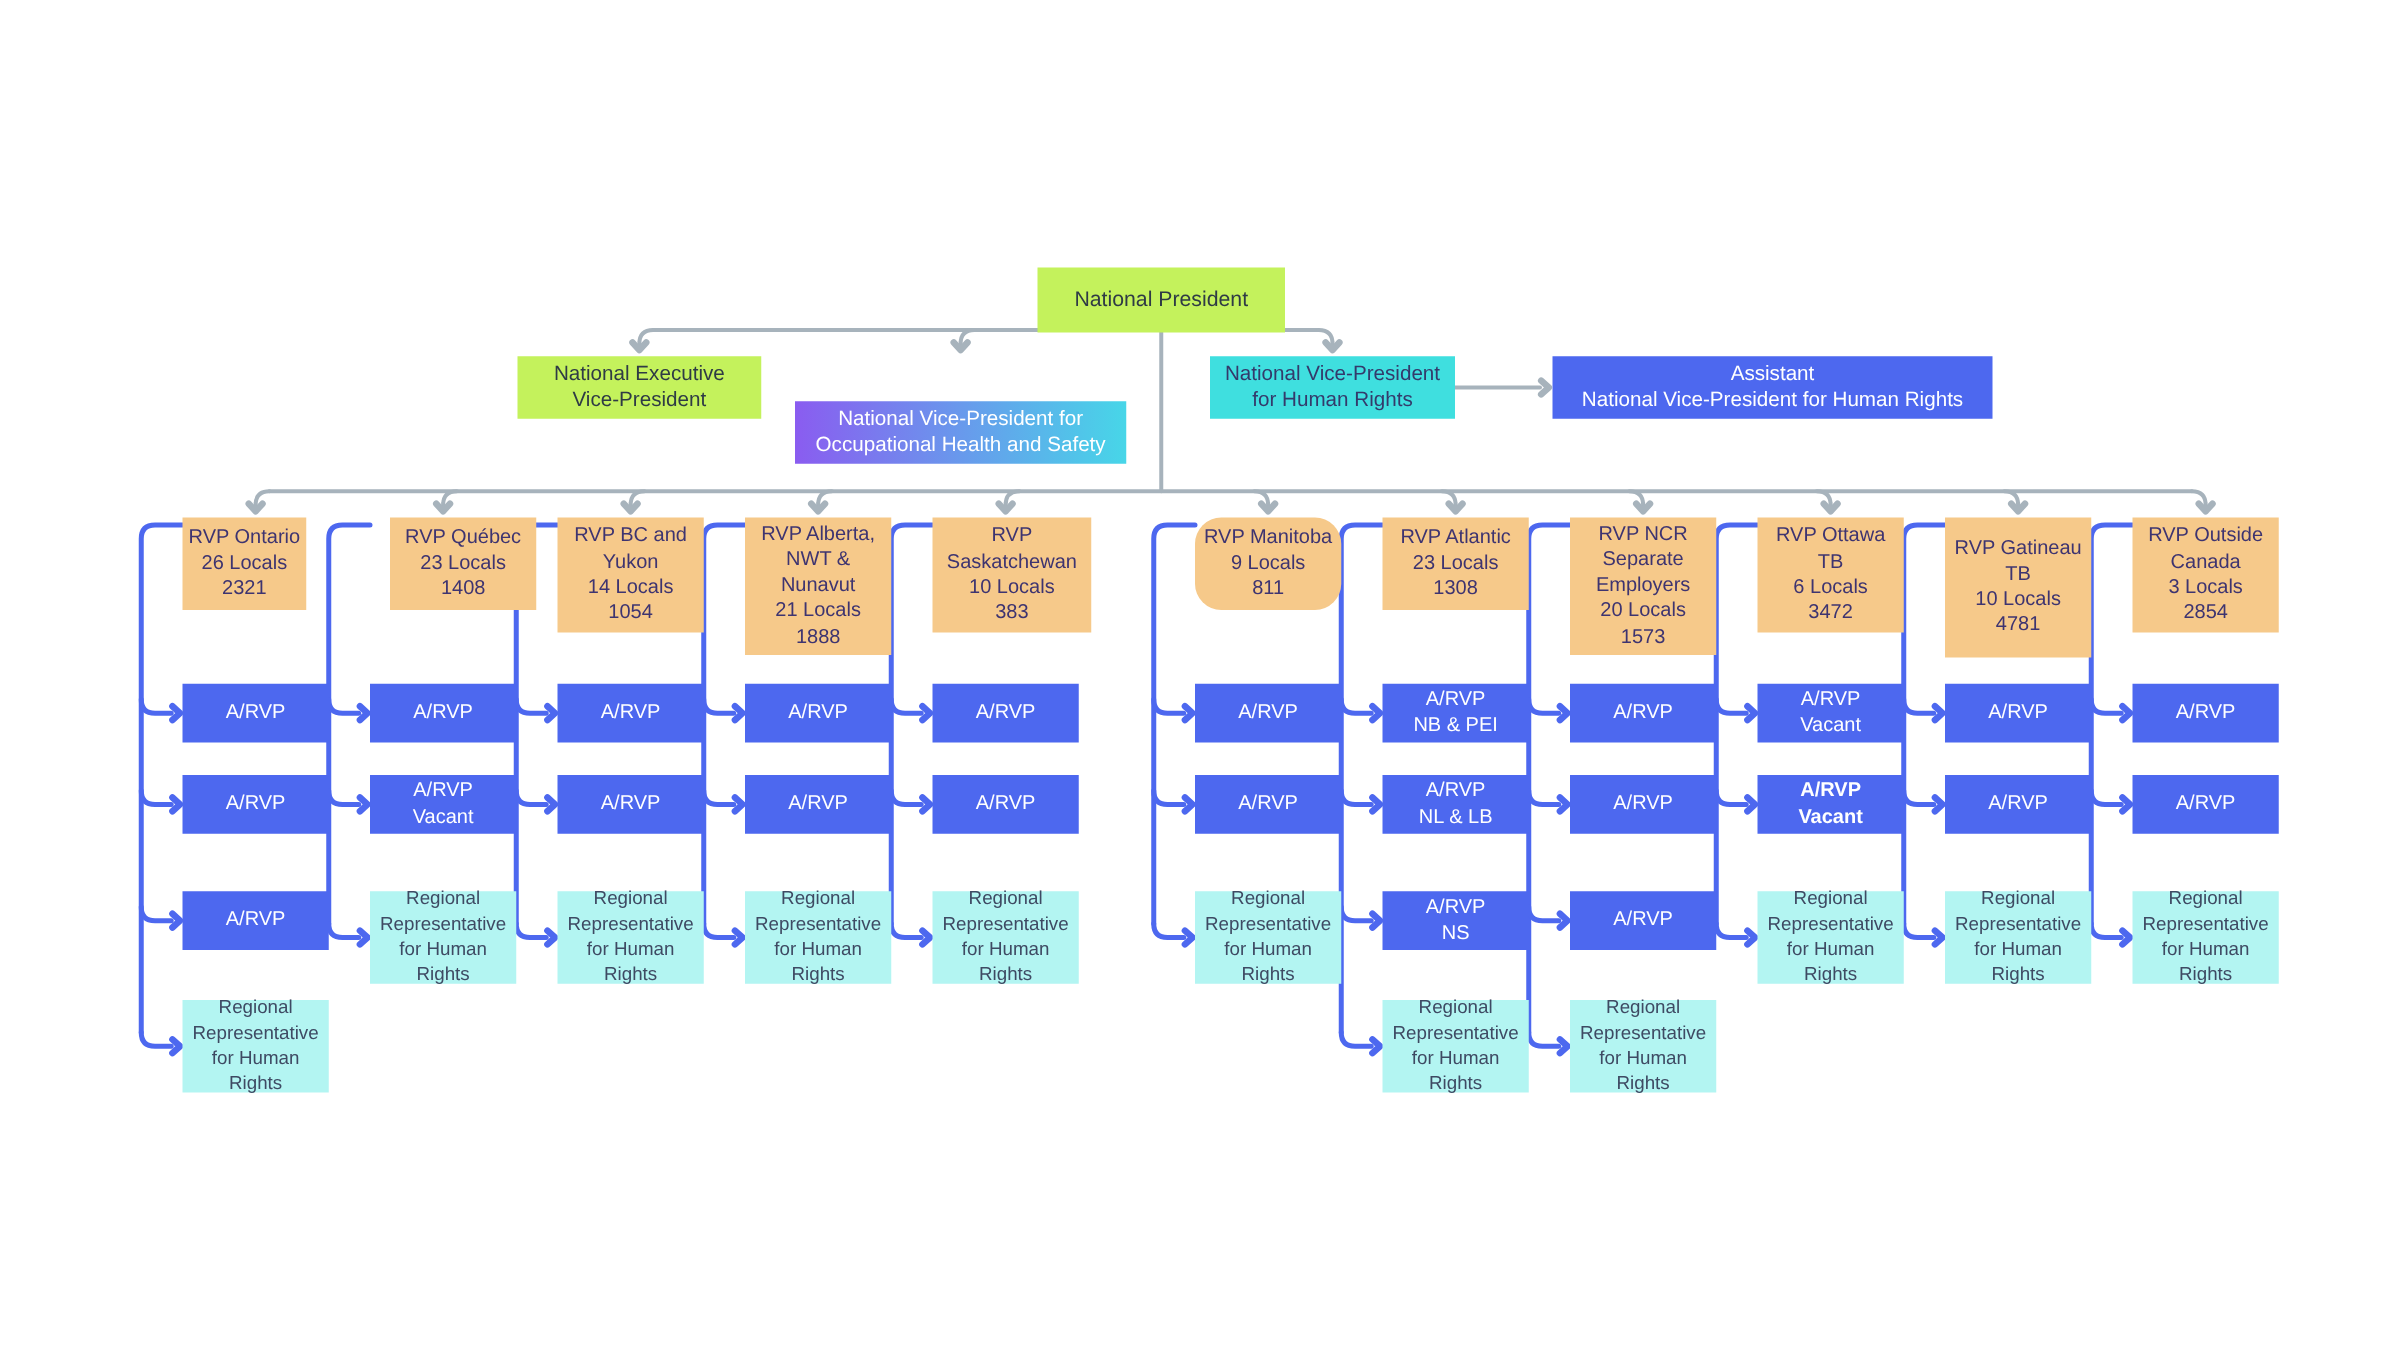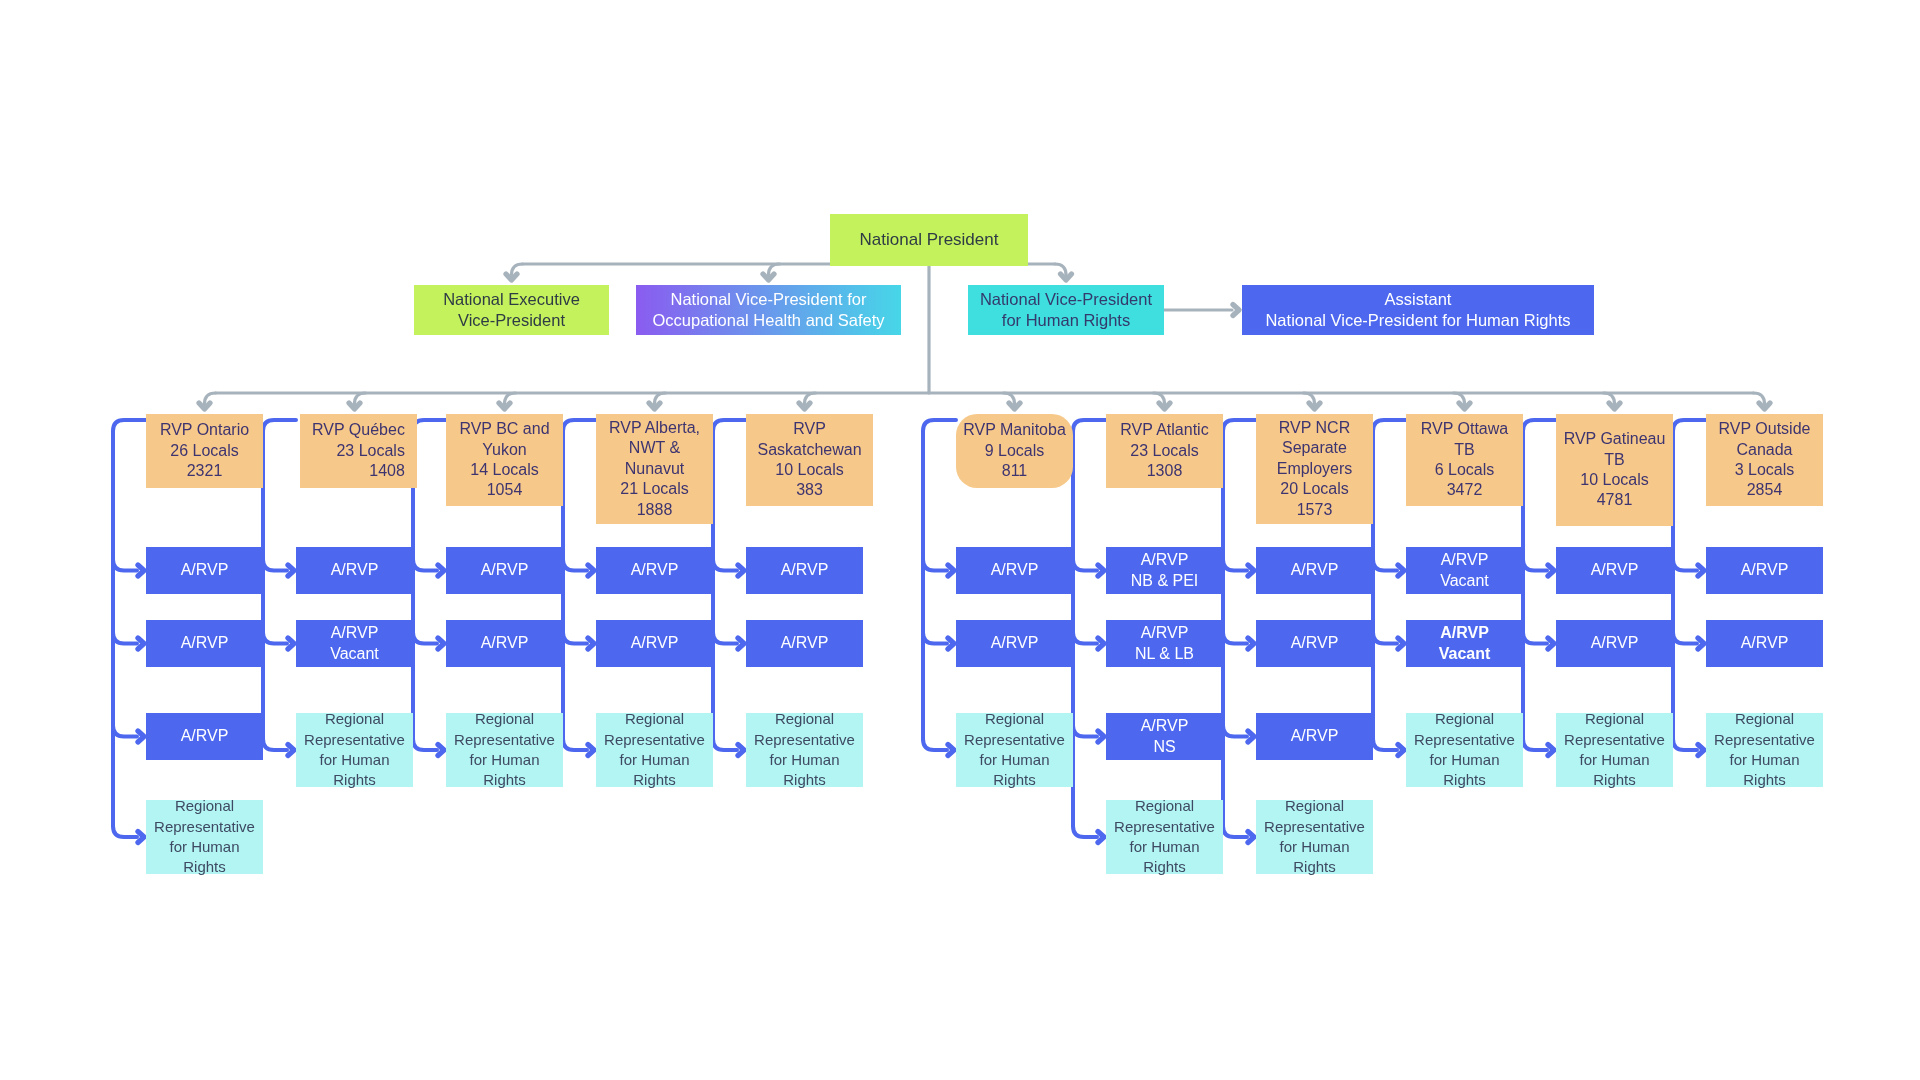--- a/index.html
+++ b/index.html
@@ -38,20 +38,21 @@
   }
   .n-green {
     background: #c4f25c;
     color: #2f3b45;
     font-size: 16.5px;
   }
   .n-grad {
     background: linear-gradient(90deg, #8a5cf0 0%, #47d6e8 100%);
     color: #ffffff;
     font-size: 16.5px;
+    margin-top: 36px;
   }
   .n-cyan {
     background: #3fdfdf;
     color: #343a6b;
     font-size: 16.5px;
   }
   .n-blue {
     background: #4d68ef;
     color: #ffffff;
     font-size: 16.5px;
@@ -200,31 +201,31 @@
   <div id="nodes">
       <div class="node n-root" style="left: 830px; top: 180px; width: 198px; height: 52px;">National President</div>
       <div class="node n-green" style="left: 414px; top: 285px; width: 195px; height: 50px;">National Executive
 Vice-President</div>
       <div class="node n-grad" style="left: 636px; top: 285px; width: 265px; height: 50px;">National Vice-President for
 Occupational Health and Safety</div>
       <div class="node n-cyan" style="left: 968px; top: 285px; width: 196px; height: 50px;">National Vice-President
 for Human Rights</div>
       <div class="node n-blue" style="left: 1242px; top: 285px; width: 352px; height: 50px;">Assistant
 National Vice-President for Human Rights</div>
-      <div class="node n-rvp" style="left: 146px; top: 414px; width: 117px; height: 74px;">RVP Ontario
+      <div class="node n-rvp" style="left: 146px; top: 414px; width: 99px; height: 74px;">RVP Ontario
 26 Locals
 2321</div>
       <div class="node n-arvp" style="left: 146px; top: 547px; width: 117px; height: 47px;">A/RVP</div>
       <div class="node n-arvp" style="left: 146px; top: 620px; width: 117px; height: 47px;">A/RVP</div>
       <div class="node n-arvp" style="left: 146px; top: 713px; width: 117px; height: 47px;">A/RVP</div>
       <div class="node n-rr" style="left: 146px; top: 800px; width: 117px; height: 74px;">Regional
 Representative
 for Human
 Rights</div>
-      <div class="node n-rvp" style="left: 300px; top: 414px; width: 117px; height: 74px; text-align: right;">RVP Québec
+      <div class="node n-rvp" style="left: 312px; top: 414px; width: 117px; height: 74px;">RVP Québec
 23 Locals
 1408</div>
       <div class="node n-arvp" style="left: 296px; top: 547px; width: 117px; height: 47px;">A/RVP</div>
       <div class="node n-arvp" style="left: 296px; top: 620px; width: 117px; height: 47px;">A/RVP
 Vacant</div>
       <div class="node n-rr" style="left: 296px; top: 713px; width: 117px; height: 74px;">Regional
 Representative
 for Human
 Rights</div>
       <div class="node n-rvp" style="left: 446px; top: 414px; width: 117px; height: 92px; text-align: center;">RVP BC and

